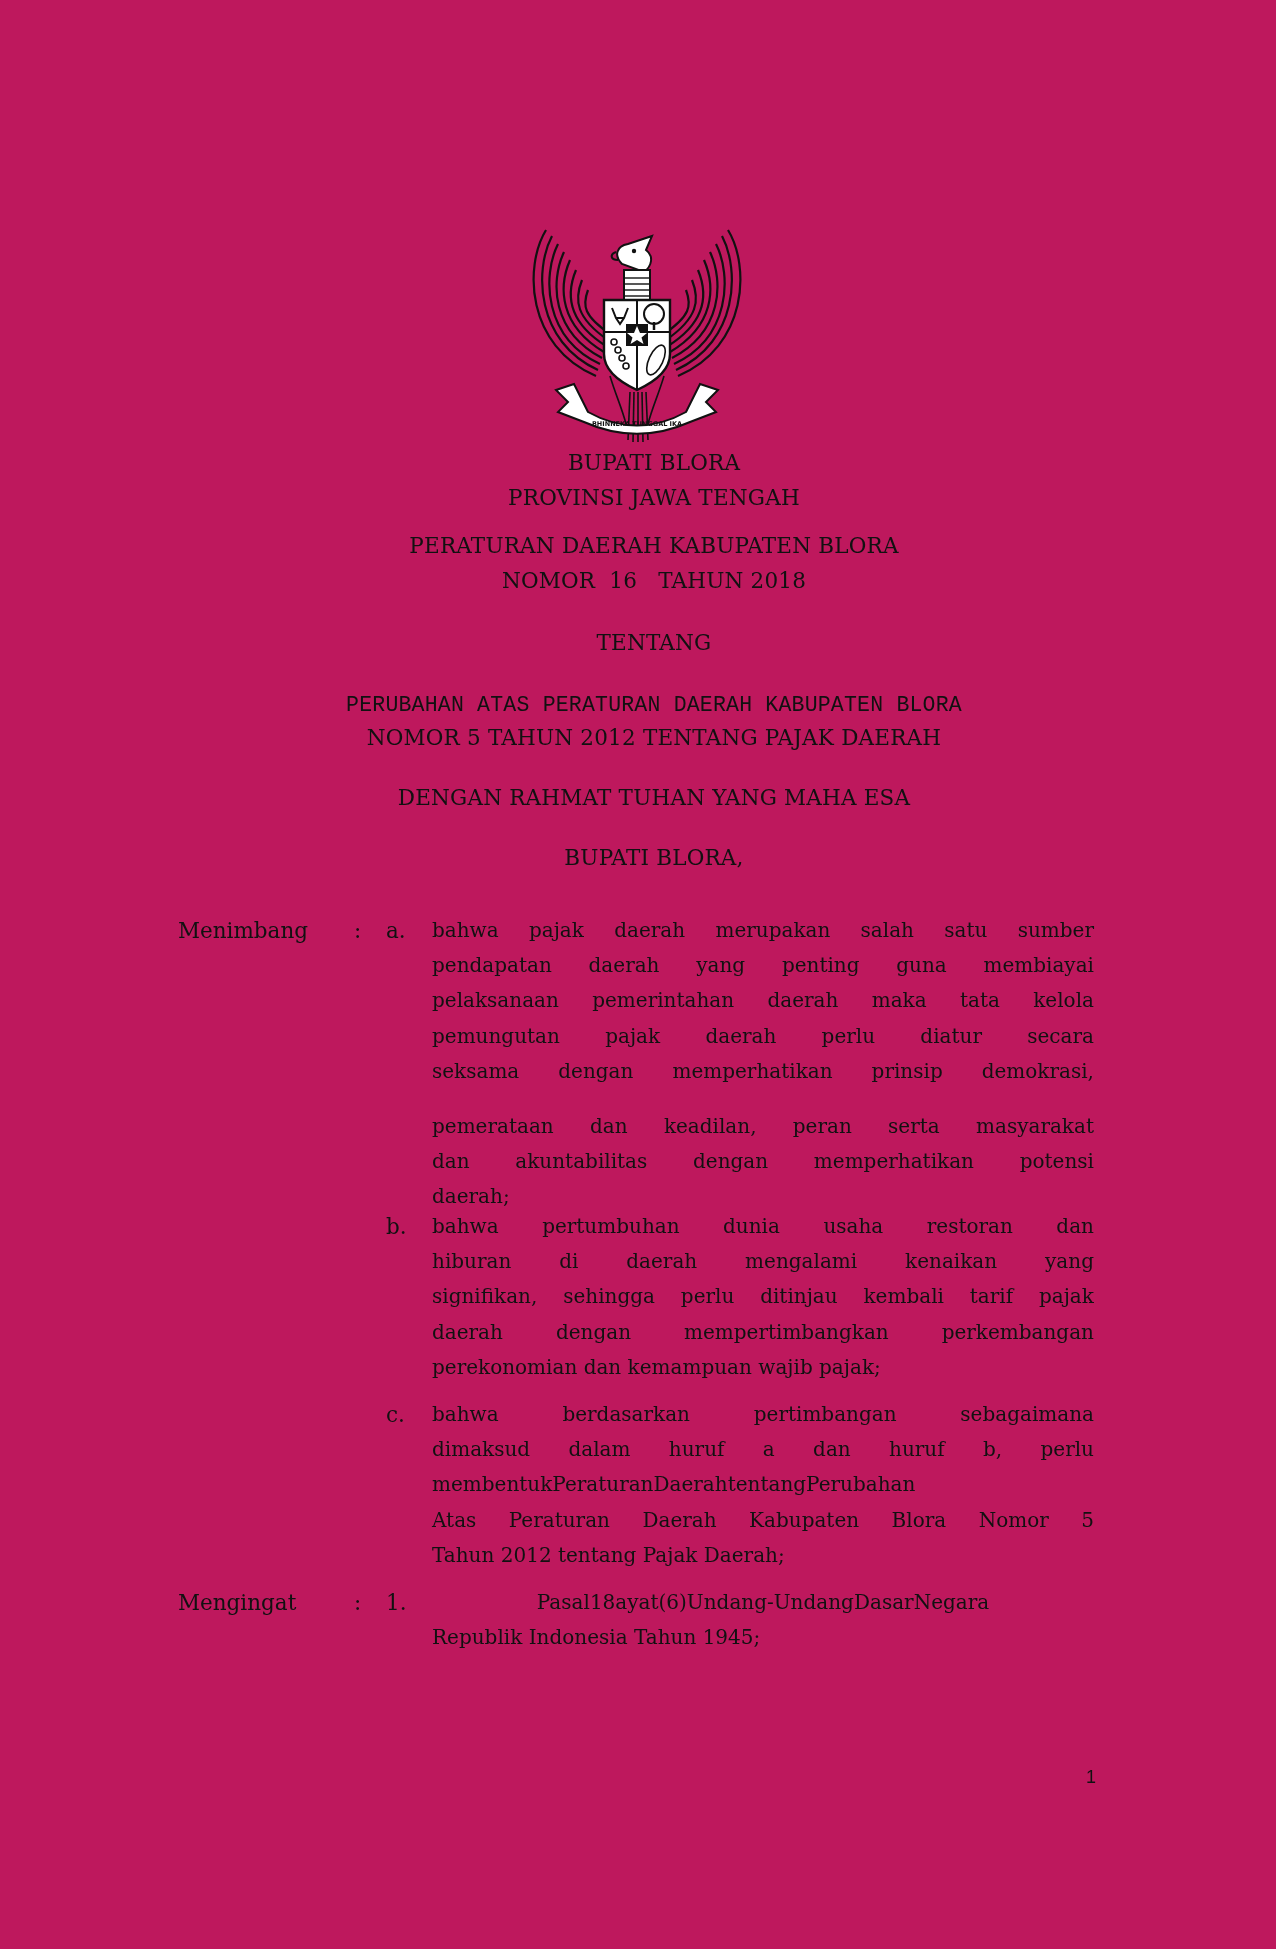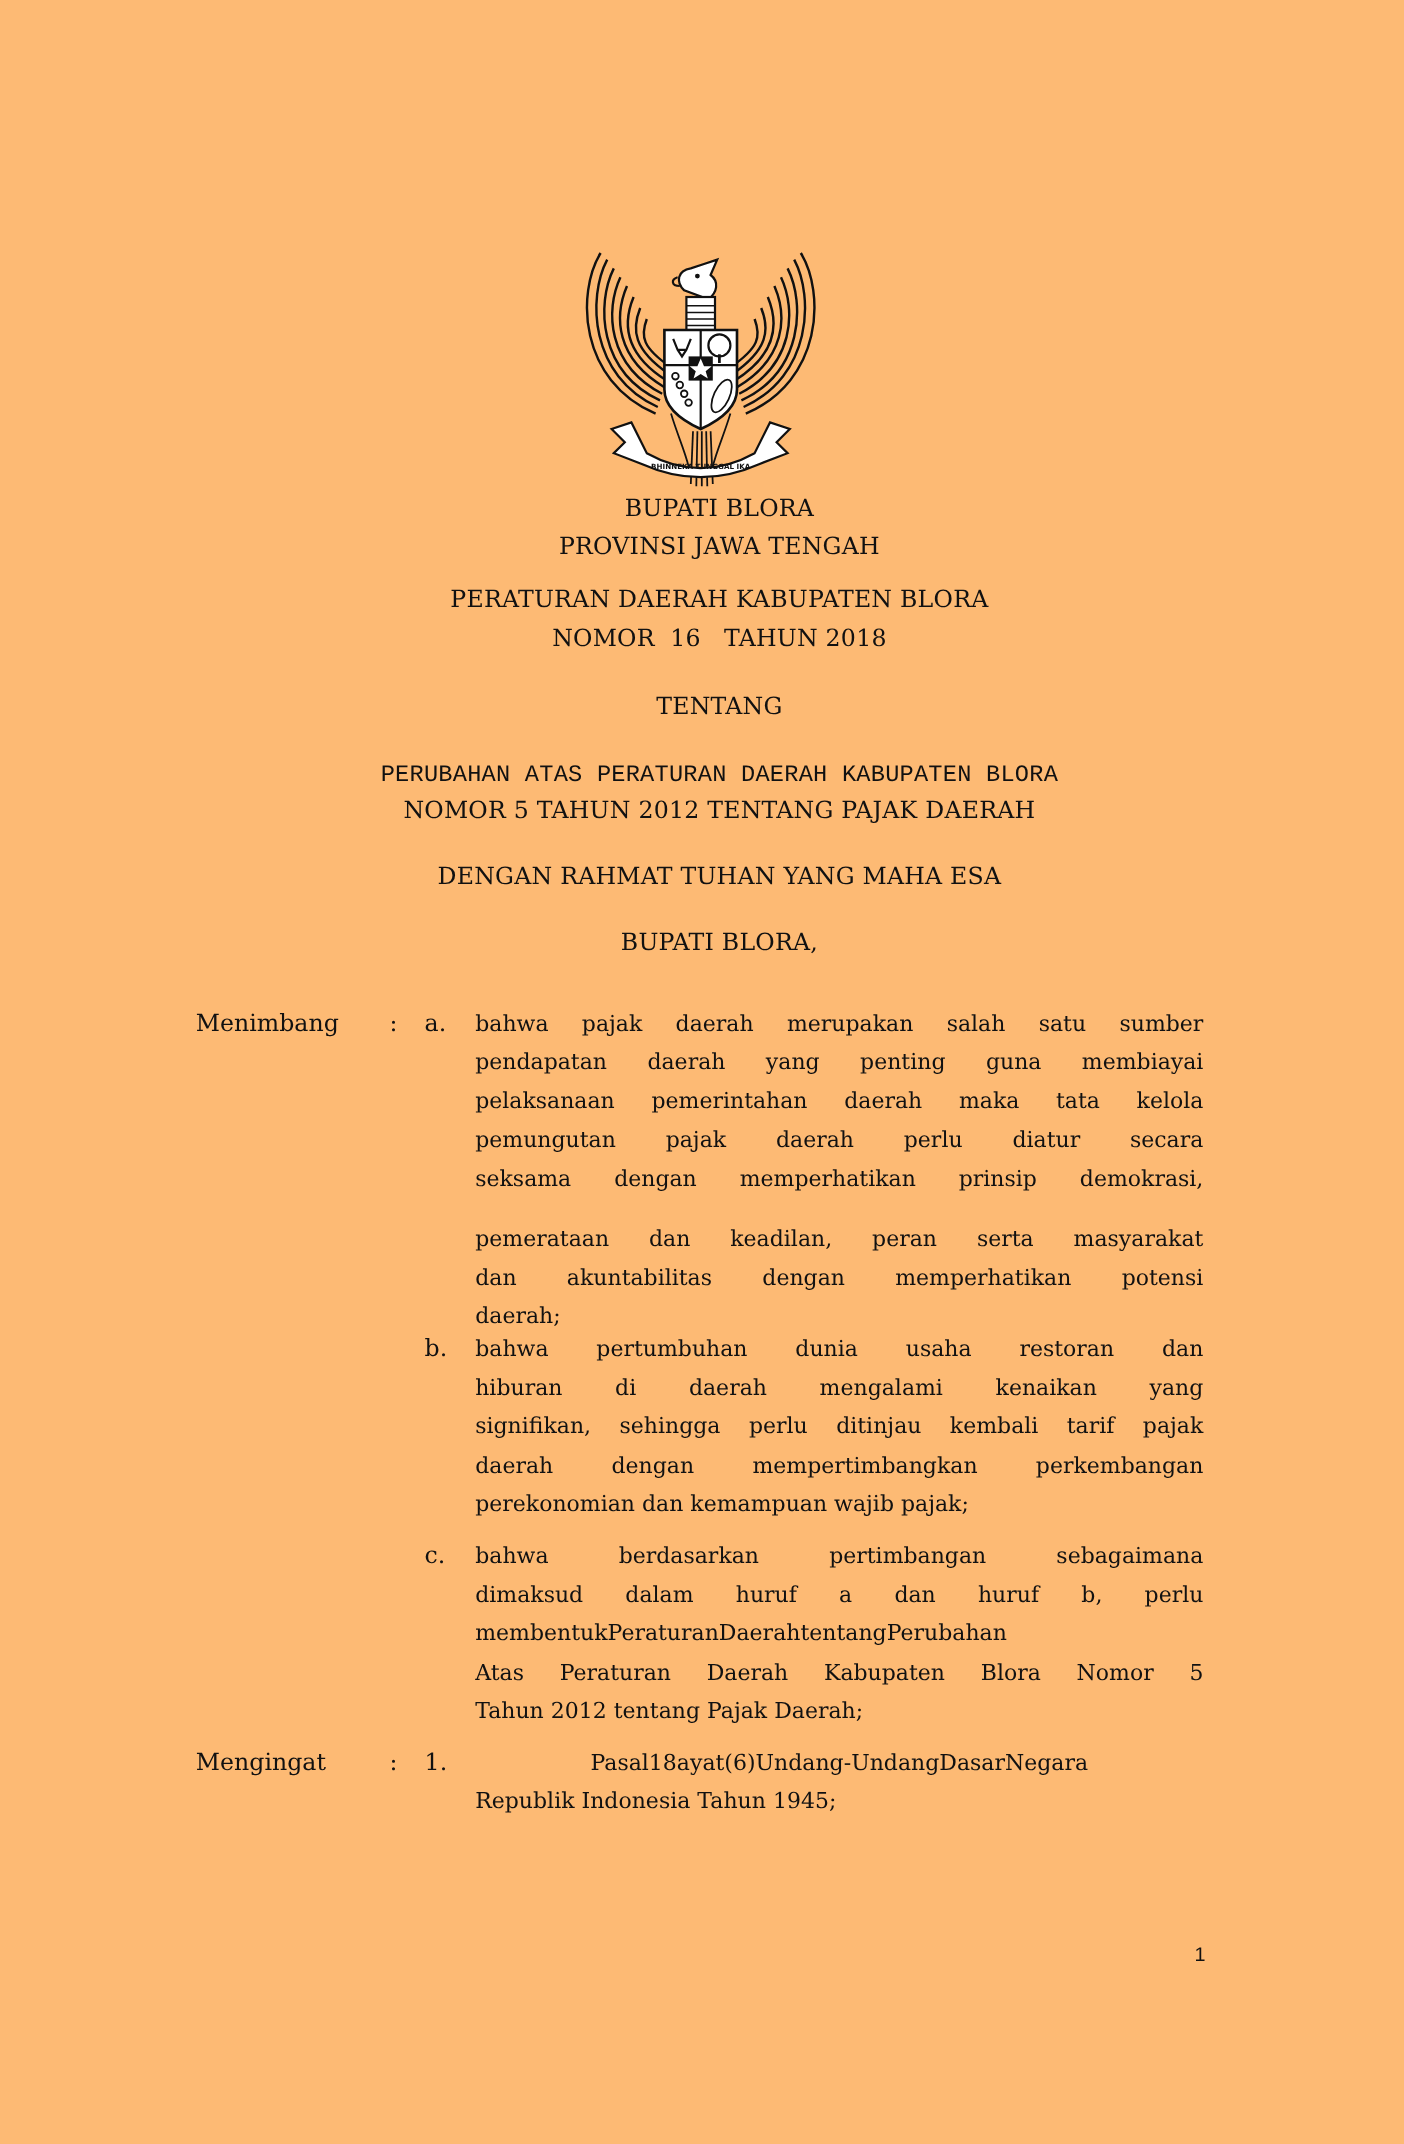--- a/index.html
+++ b/index.html
@@ -1,18 +1,18 @@
 <!DOCTYPE html>
 <html><head>
 <meta charset="utf-8">
 <style>
   html, body { margin: 0; padding: 0; background: #ffffff; }
   body { width: 1276px; height: 1949px; position: relative; overflow: hidden;
          font-family: "DejaVu Serif", serif; color: #111111; }
-  .page { position: absolute; left: 0; top: 0; width: 1276px; height: 1949px; background: #fdba74; }
+  .page { position: absolute; left: 0; top: 0; width: 1276px; height: 1949px; background: #be185d; }
   .emblem { position: absolute; left: 530px; top: 226px; width: 214px; height: 218px; }
   .center-line { position: absolute; left: 0; width: 1276px; text-align: center;
                  font-size: 21.5px; line-height: 28px; letter-spacing: 0.2px; white-space: pre; padding-left: 16px; }
   .label { position: absolute; left: 178px; font-size: 21.5px; line-height: 28px; }
   .colon { position: absolute; left: 354px; font-size: 21.5px; line-height: 28px; }
   .marker { position: absolute; left: 386px; font-size: 21.5px; line-height: 28px; }
   .para { position: absolute; left: 432px; width: 662px; font-size: 20px; line-height: 35.2px;
           text-align: justify; text-align-last: left; }
   .para .ln { display: block; text-align: justify; text-align-last: justify; height: 35.2px; white-space: nowrap; }
   .para .ln.last { text-align-last: left; }

